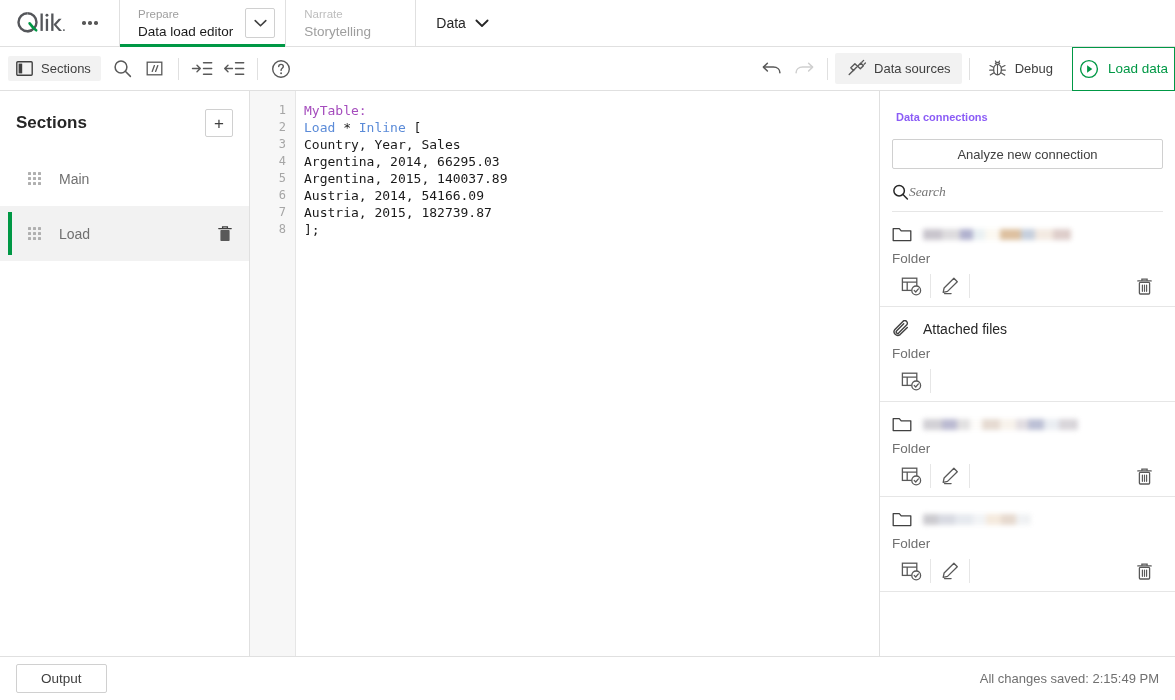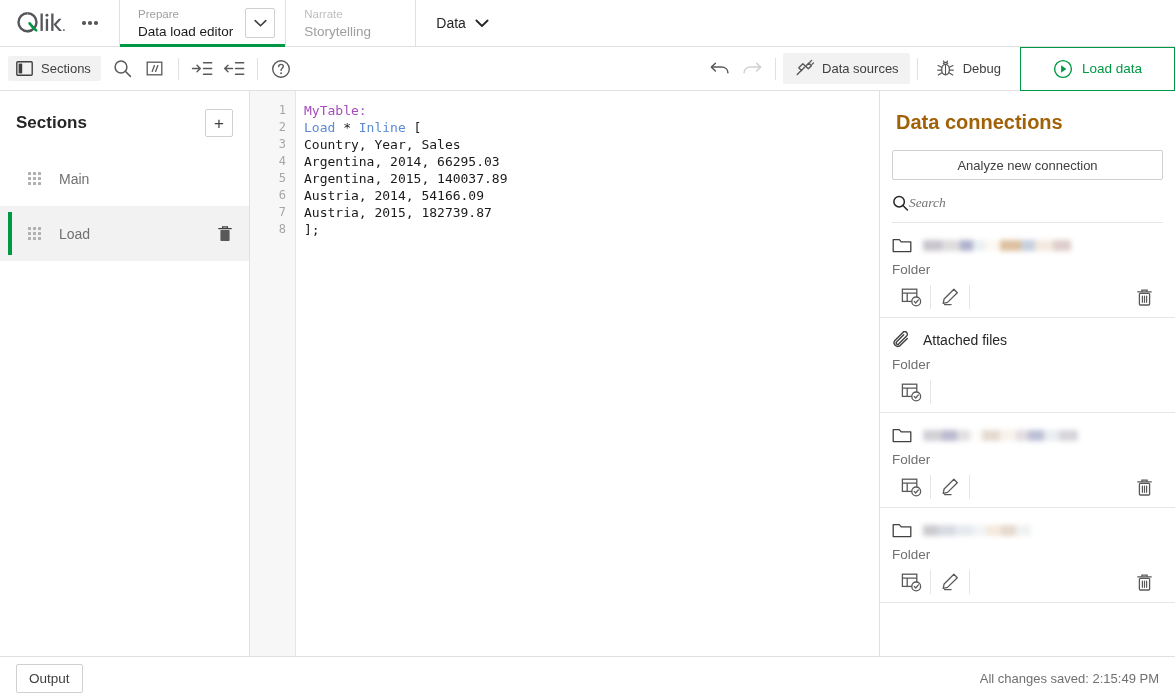--- a/index.html
+++ b/index.html
@@ -113,21 +113,21 @@
     display: flex; align-items: center; gap: 8px;
     padding: 6px 11px; cursor: pointer;
     font-size: 13px; color: #404040; border-radius: 2px;
   }
   .tb-text-btn.shaded { background: #f2f2f2; }
   .load-data-btn {
     display: flex; align-items: center; gap: 9px;
     border: 1px solid #009845;
     color: #009845;
     font-size: 13.5px;
-    padding: 0 32px;
+    padding: 0 6px;
     height: 44px;
     margin-left: 8px;
     cursor: pointer;
     background: #fff;
   }
 
   
   .main {
     display: flex;
     height: 565px;
@@ -210,21 +210,21 @@
   .tok-plain { color: #1a1a1a; }
 
   
   .dc-panel {
     width: 295px;
     background: #fff;
     display: flex; flex-direction: column;
     overflow: hidden;
   }
   .dc-title {
-    font-size: 20px; font-weight: bold; color: #a16207;
+    font-size: 11px; font-weight: bold; color: #8b5cf6;
     padding: 20px 16px 0 16px;
   }
   .dc-create {
     margin: 16px 12px 0 12px;
     height: 30px;
     border: 1px solid #d0d0d0; border-radius: 2px;
     background: #fff; cursor: pointer;
     display: flex; align-items: center; justify-content: center;
     font-size: 13px; color: #404040;
   }
@@ -291,21 +291,21 @@
   .bottombar {
     height: 43px;
     border-top: 1px solid #e0e0e0;
     display: flex; align-items: center;
     padding: 0 16px;
     background: #fff;
   }
   .output-btn {
     border: 1px solid #d0d0d0; border-radius: 2px;
     background: #fff; cursor: pointer;
-    padding: 6px 12px;
+    padding: 6px 24px;
     font-size: 13.5px; color: #404040;
   }
   .saved-text {
     margin-left: auto;
     font-size: 13px; color: #707070;
   }
 </style>
 </head>
 <body>
 

